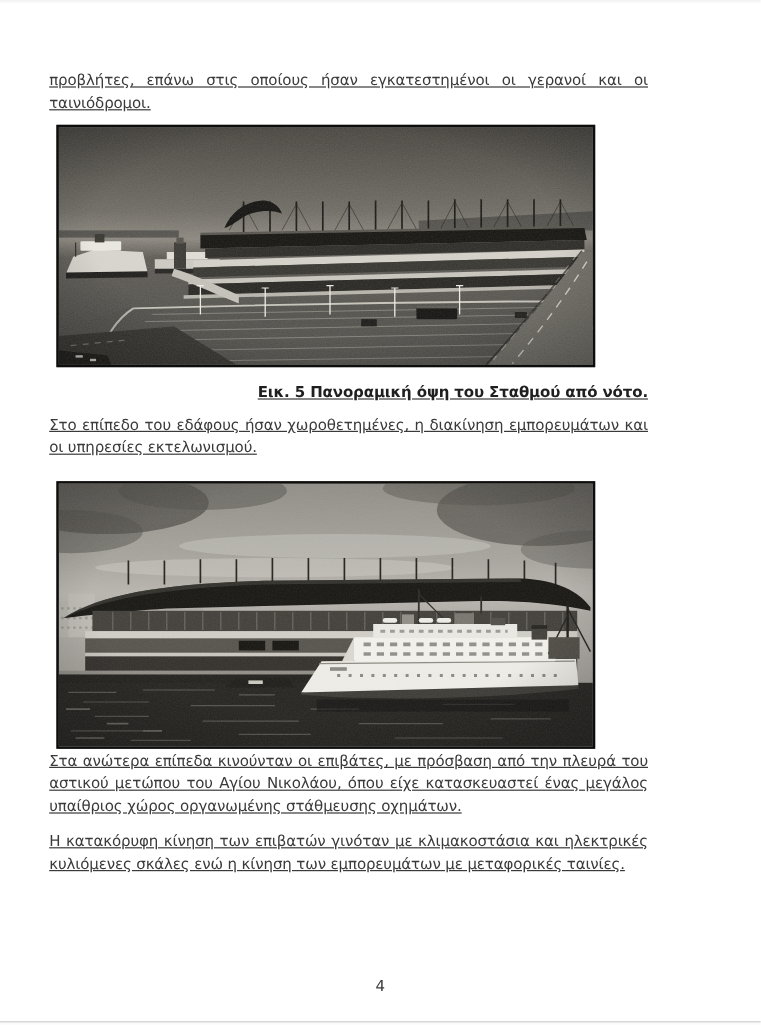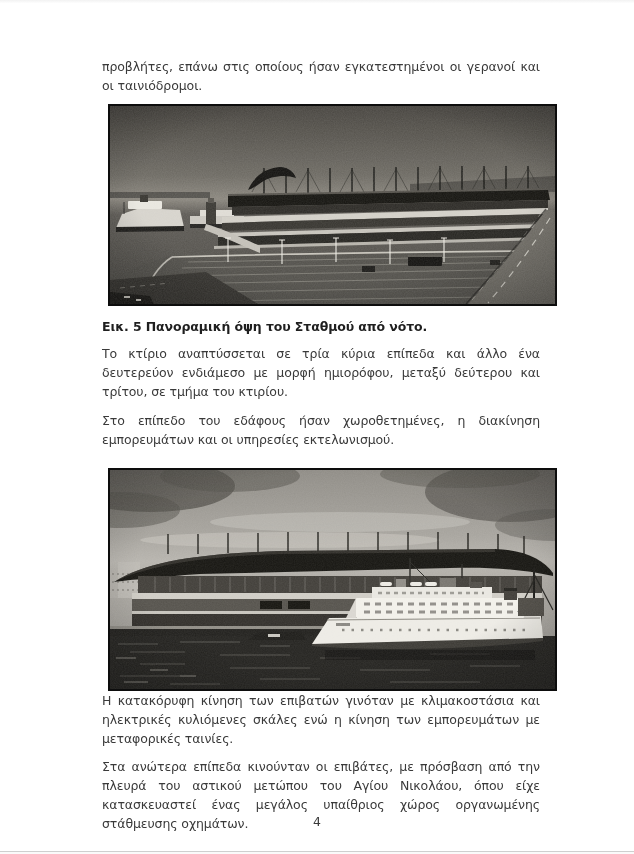--- a/index.html
+++ b/index.html
@@ -13,40 +13,40 @@
   .page-top-edge{
     position:absolute;top:0;left:0;width:634px;height:3px;
     background:linear-gradient(#f2f2f2,#fdfdfd);
   }
   .page-bottom-edge{
     position:absolute;bottom:0;left:0;width:634px;height:3px;
     background:#fafafa;border-top:1px solid #cfcfcf;box-sizing:border-box;
   }
   .content{
     position:absolute;top:0;left:0;width:634px;height:854px;
-    padding:57px 94px 0 102px;box-sizing:border-box;
+    padding:57px 94px 0 41px;box-sizing:border-box;text-decoration:underline;
   }
   p.body-text{
     margin:0 0 9px 0;
     font-size:12.5px;line-height:19px;letter-spacing:-0.1px;
     text-align:justify;text-justify:inter-word;
     color:var(--body-text,#3a3a3a);
   }
   p.body-text.after-caption{margin-bottom:10px;}
   p.body-text.pre-photo{margin-bottom:19px;}
   figure{margin:0;padding:0;}
   .photo{
     display:block;margin:0 0 0 6px;
     border:2px solid var(--photo-border,#0d0d0d);
     background:#6b6964;
   }
   .caption{
     font-size:12.5px;line-height:19px;font-weight:bold;
     color:var(--caption-text,#1f1f1f);
-    text-align:left;letter-spacing:-0.1px;
+    text-align:right;letter-spacing:-0.1px;
   }
   .caption.cap-5{margin:11px 0 8px 0;}
   .caption.cap-6{margin:6px 0 10px 0;}
   .footer{
     position:absolute;left:0;top:813px;width:634px;
     text-align:center;font-size:12.5px;line-height:17px;
     color:var(--body-text,#3a3a3a);
   }
   svg{display:block;}
 </style>
@@ -142,21 +142,20 @@
         <rect x="26" y="193" width="5" height="2" fill="#d8d5cc"></rect>
       </g>
 
       <rect width="445" height="198" fill="url(#vig1)"></rect>
       <rect width="445" height="198" filter="url(#grain1)" opacity="0.5"></rect>
     </svg>
   </figure>
 
   <div class="caption cap-5">Εικ. 5 Πανοραμική όψη του Σταθμού από νότο.</div>
 
-  <p class="body-text after-caption">Το κτίριο αναπτύσσεται σε τρία κύρια επίπεδα και άλλο ένα δευτερεύον ενδιάμεσο με μορφή ημιορόφου, μεταξύ δεύτερου και τρίτου, σε τμήμα του κτιρίου.</p>
   <p class="body-text pre-photo">Στο επίπεδο του εδάφους ήσαν χωροθετημένες,  η διακίνηση εμπορευμάτων και οι υπηρεσίες εκτελωνισμού.</p>
 
   <figure>
     <svg class="photo" width="445" height="219" viewBox="0 0 445 219" role="img" aria-label="black-and-white photo of the terminal with its long dark roof and a white passenger ship, seen from the sea">
       <defs>
         <linearGradient id="sky2" x1="0" y1="0" x2="0" y2="1">
           <stop offset="0" stop-color="#8f8c86"></stop>
           <stop offset="0.3" stop-color="#a7a49e"></stop>
           <stop offset="0.42" stop-color="#b7b4ae"></stop>
           <stop offset="0.5" stop-color="#aeaba5"></stop>
@@ -252,22 +251,22 @@
         <rect x="300" y="112" width="12" height="4" rx="2" fill="#eceae4"></rect>
         <rect x="315" y="112" width="12" height="4" rx="2" fill="#eceae4"></rect>
       </g>
 
       <rect width="445" height="219" fill="url(#vig2)"></rect>
       <rect width="445" height="219" filter="url(#grain2)" opacity="0.45"></rect>
     </svg>
   </figure>
 
 
+  <p class="body-text after-caption">Στα ανώτερα επίπεδα κινούνταν οι επιβάτες, με πρόσβαση από την πλευρά του αστικού μετώπου του Αγίου Νικολάου, όπου είχε κατασκευαστεί ένας μεγάλος υπαίθριος χώρος οργανωμένης στάθμευσης οχημάτων.</p>
   <p class="body-text">Η κατακόρυφη κίνηση των επιβατών γινόταν με κλιμακοστάσια και ηλεκτρικές κυλιόμενες σκάλες ενώ η κίνηση των εμπορευμάτων με μεταφορικές ταινίες.</p>
-  <p class="body-text after-caption">Στα ανώτερα επίπεδα κινούνταν οι επιβάτες, με πρόσβαση από την πλευρά του αστικού μετώπου του Αγίου Νικολάου, όπου είχε κατασκευαστεί ένας μεγάλος υπαίθριος χώρος οργανωμένης στάθμευσης οχημάτων.</p>
 
 </div>
 
 <div class="footer">
   <span>4</span>
 </div>
 
 <div class="page-bottom-edge"></div>
 
 </body></html>

